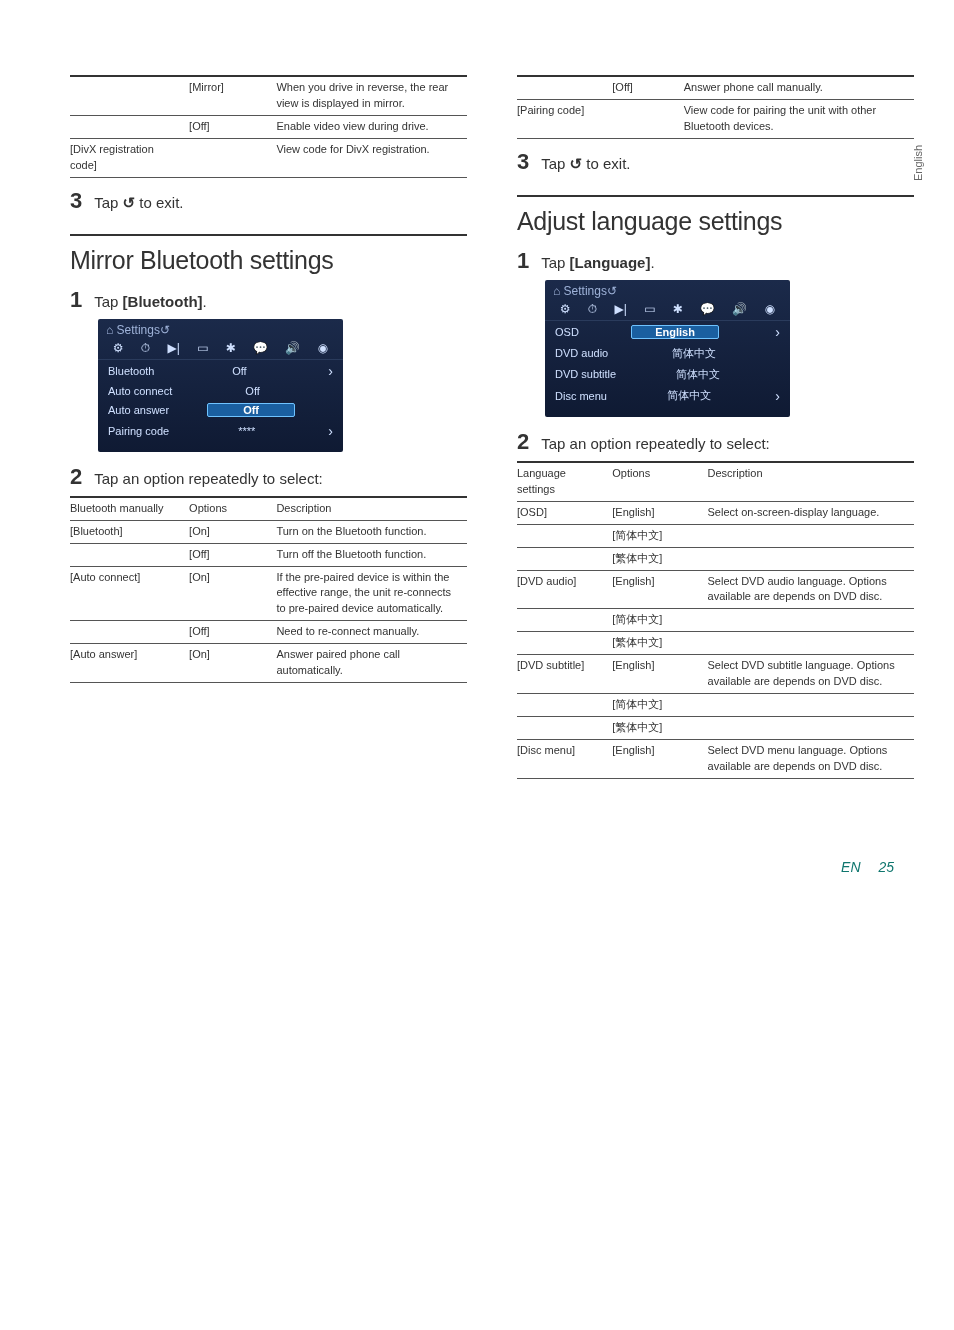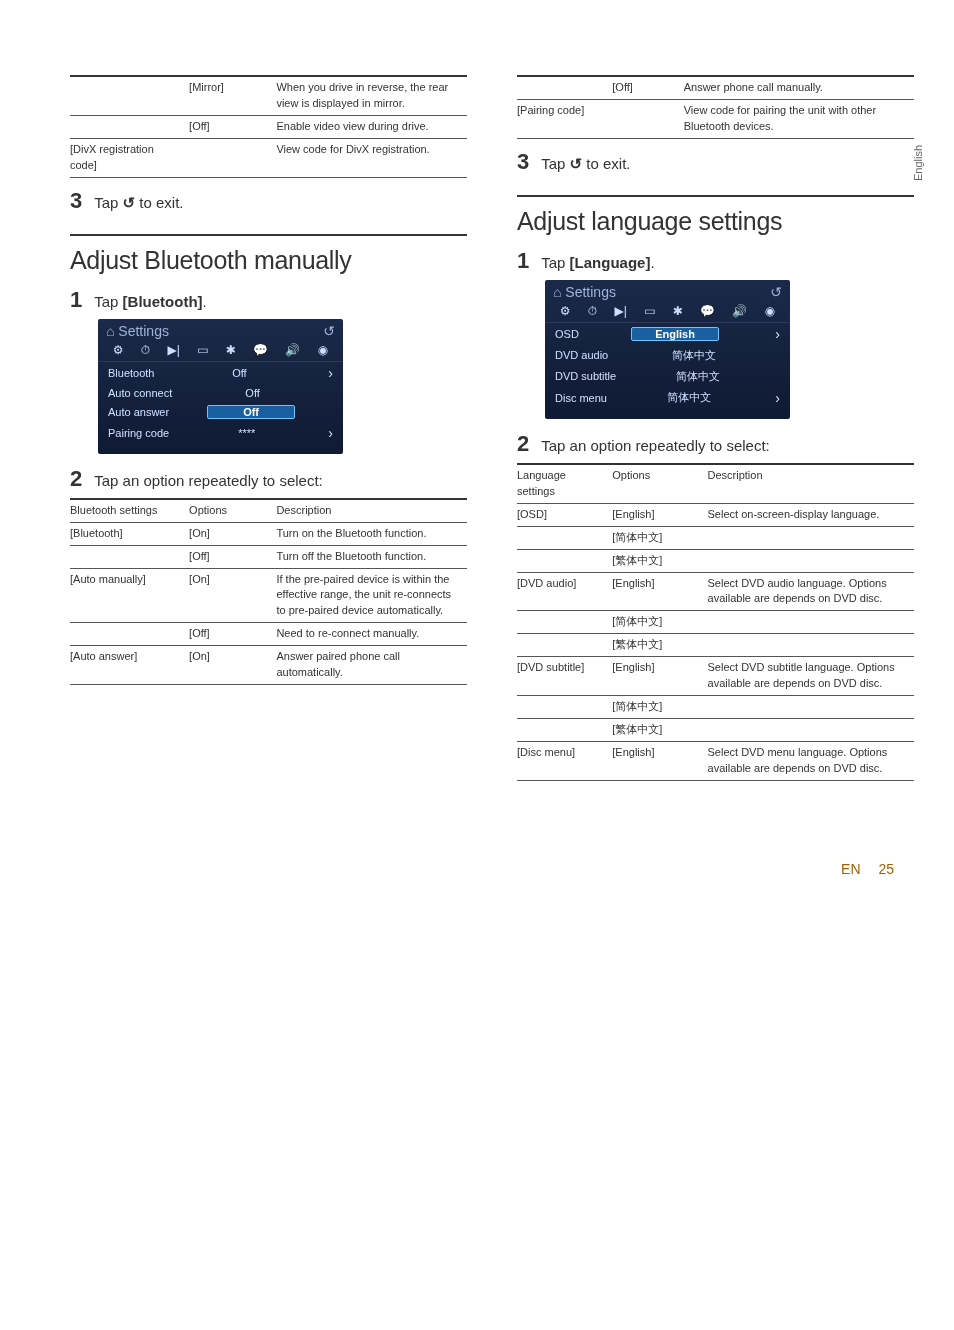--- a/index.html
+++ b/index.html
@@ -86,23 +86,22 @@
     background: linear-gradient(#1b2a4a, #0f1a33);
     color: #dbe6ff;
     border-radius: 2px;
     font-size: 11px;
     width: 245px;
     margin: 6px 0 14px 28px;
     padding-bottom: 10px;
   }
   .ss-titlebar {
     display:flex;
-    justify-content: space-between;
     padding: 4px 8px 2px 8px;
-    font-size: 14px;
+    font-size: 12px;
     color:#9fb3d9;
   }
   .ss-icons {
     display: flex;
     justify-content: space-around;
     padding: 2px 6px 4px 6px;
     border-bottom: 1px solid #2a3b5c;
   }
   .ss-icons span{
     font-size:12px;
@@ -128,21 +127,22 @@
     border-radius: 2px;
     font-weight: bold;
     color:#fff;
   }
   .ss-arrow{ color:#cfe0ff; font-size:14px; padding-left:4px;}
   .footer {
     position: relative;
     text-align: right;
     padding: 40px 60px 20px 0;
     font-size: 14px;
-    color:#a16207;
+    color:#0f766e;
+    font-style:italic;
   }
   .footer .en { margin-right: 14px; }
   table.opt .bb { border-bottom: 1px solid #555; }
   .double-top { border-top: 2px solid #333 !important; }
 </style>
 </head>
 <body>
 
 <div class="lang-tab">English</div>
 
@@ -176,21 +176,21 @@
       </table>
 
     <div class="step" style="margin-top:12px;">
       <span class="num">3</span>
       <span class="txt">
         <span>Tap </span><span class="back-icon">↺</span><span> to exit.</span>
       </span>
     </div>
 
     <hr class="sec-rule">
-    <h2>Adjust Bluetooth manually</h2>
+    <h2>Mirror Bluetooth settings</h2>
 
     <div class="step">
       <span class="num">1</span>
       <span class="txt">
         <span>Tap </span><b>[Bluetooth]</b><span>.</span>
       </span>
     </div>
 
     <div class="screenshot">
       <div class="ss-titlebar">
@@ -235,36 +235,36 @@
     </div>
 
     <table class="opt">
       <colgroup>
           <col style="width:30%">
           <col style="width:22%">
           <col>
         </colgroup>
       <tbody>
           <tr class="hdr double-top">
-        <th>Bluetooth settings</th>
+        <th>Bluetooth manually</th>
         <th>Options</th>
         <th>Description</th>
       </tr>
       <tr>
         <td>[Bluetooth]</td>
         <td>[On]</td>
         <td>Turn on the Bluetooth function.</td>
       </tr>
       <tr>
         <td></td>
         <td>[Off]</td>
         <td>Turn off the Bluetooth function.</td>
       </tr>
       <tr>
-        <td>[Auto manually]</td>
+        <td>[Auto connect]</td>
         <td>[On]</td>
         <td>If the pre-paired device is within the effective range, the unit re-connects to pre-paired device automatically.</td>
       </tr>
       <tr>
         <td></td>
         <td>[Off]</td>
         <td>Need to re-connect manually.</td>
       </tr>
       <tr class="bb">
         <td>[Auto answer]</td>

